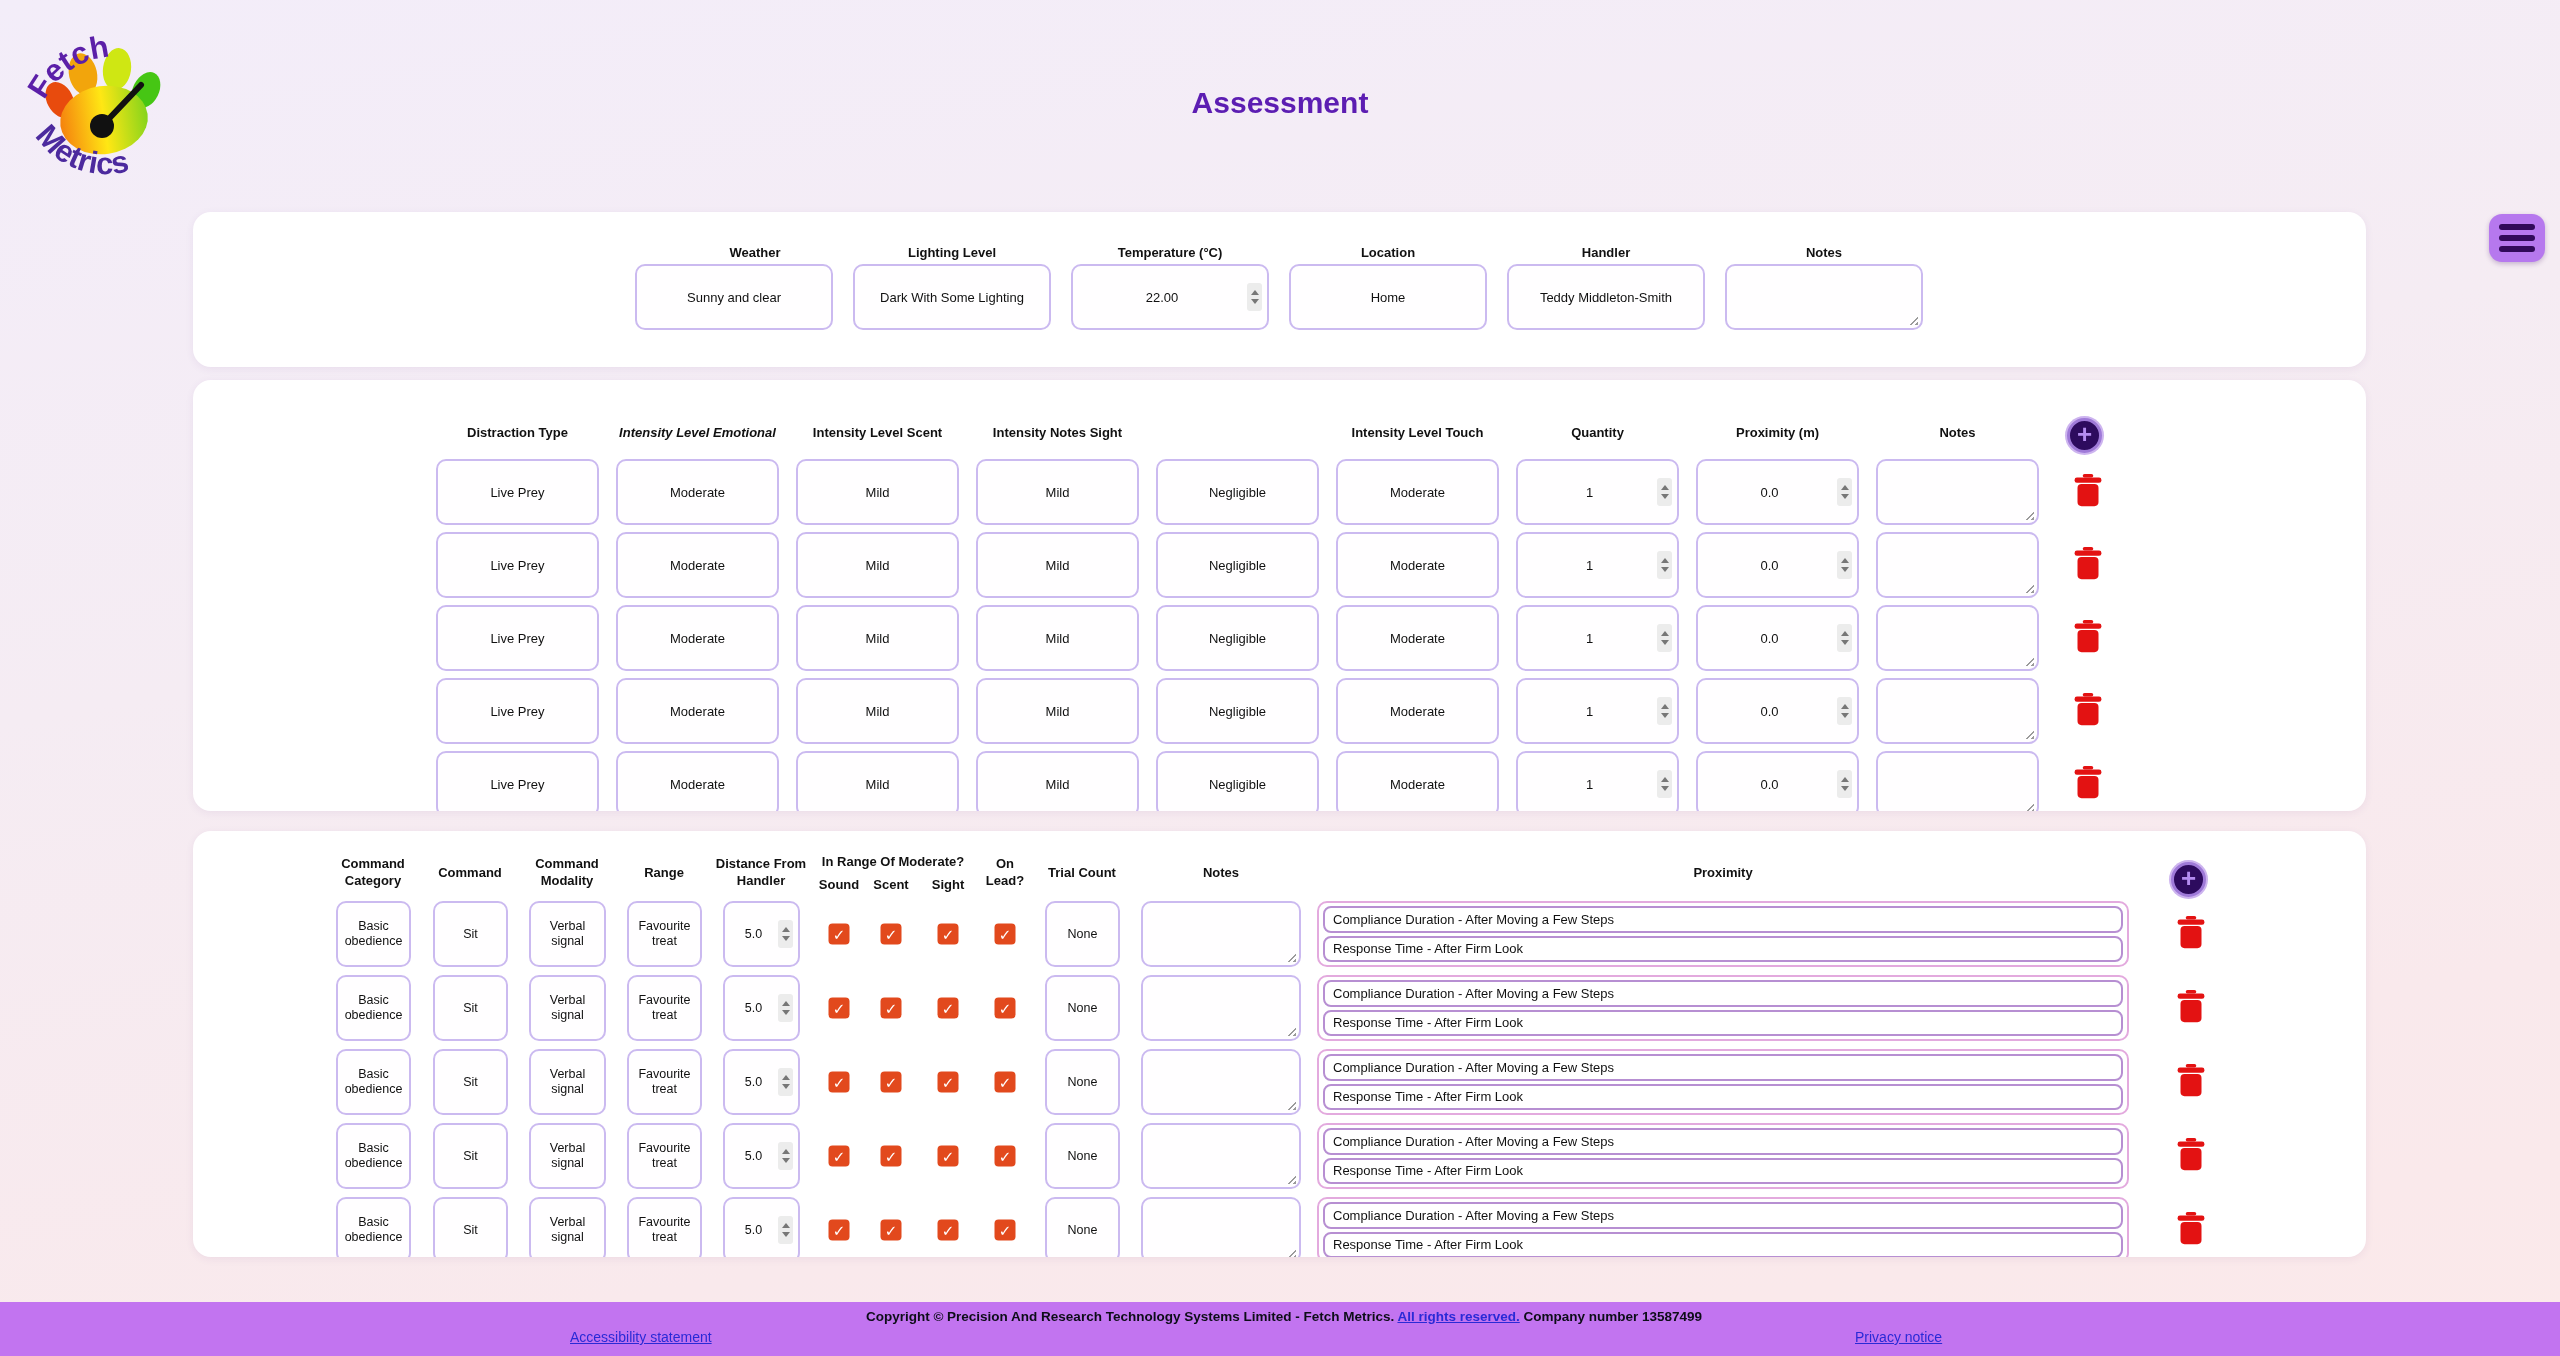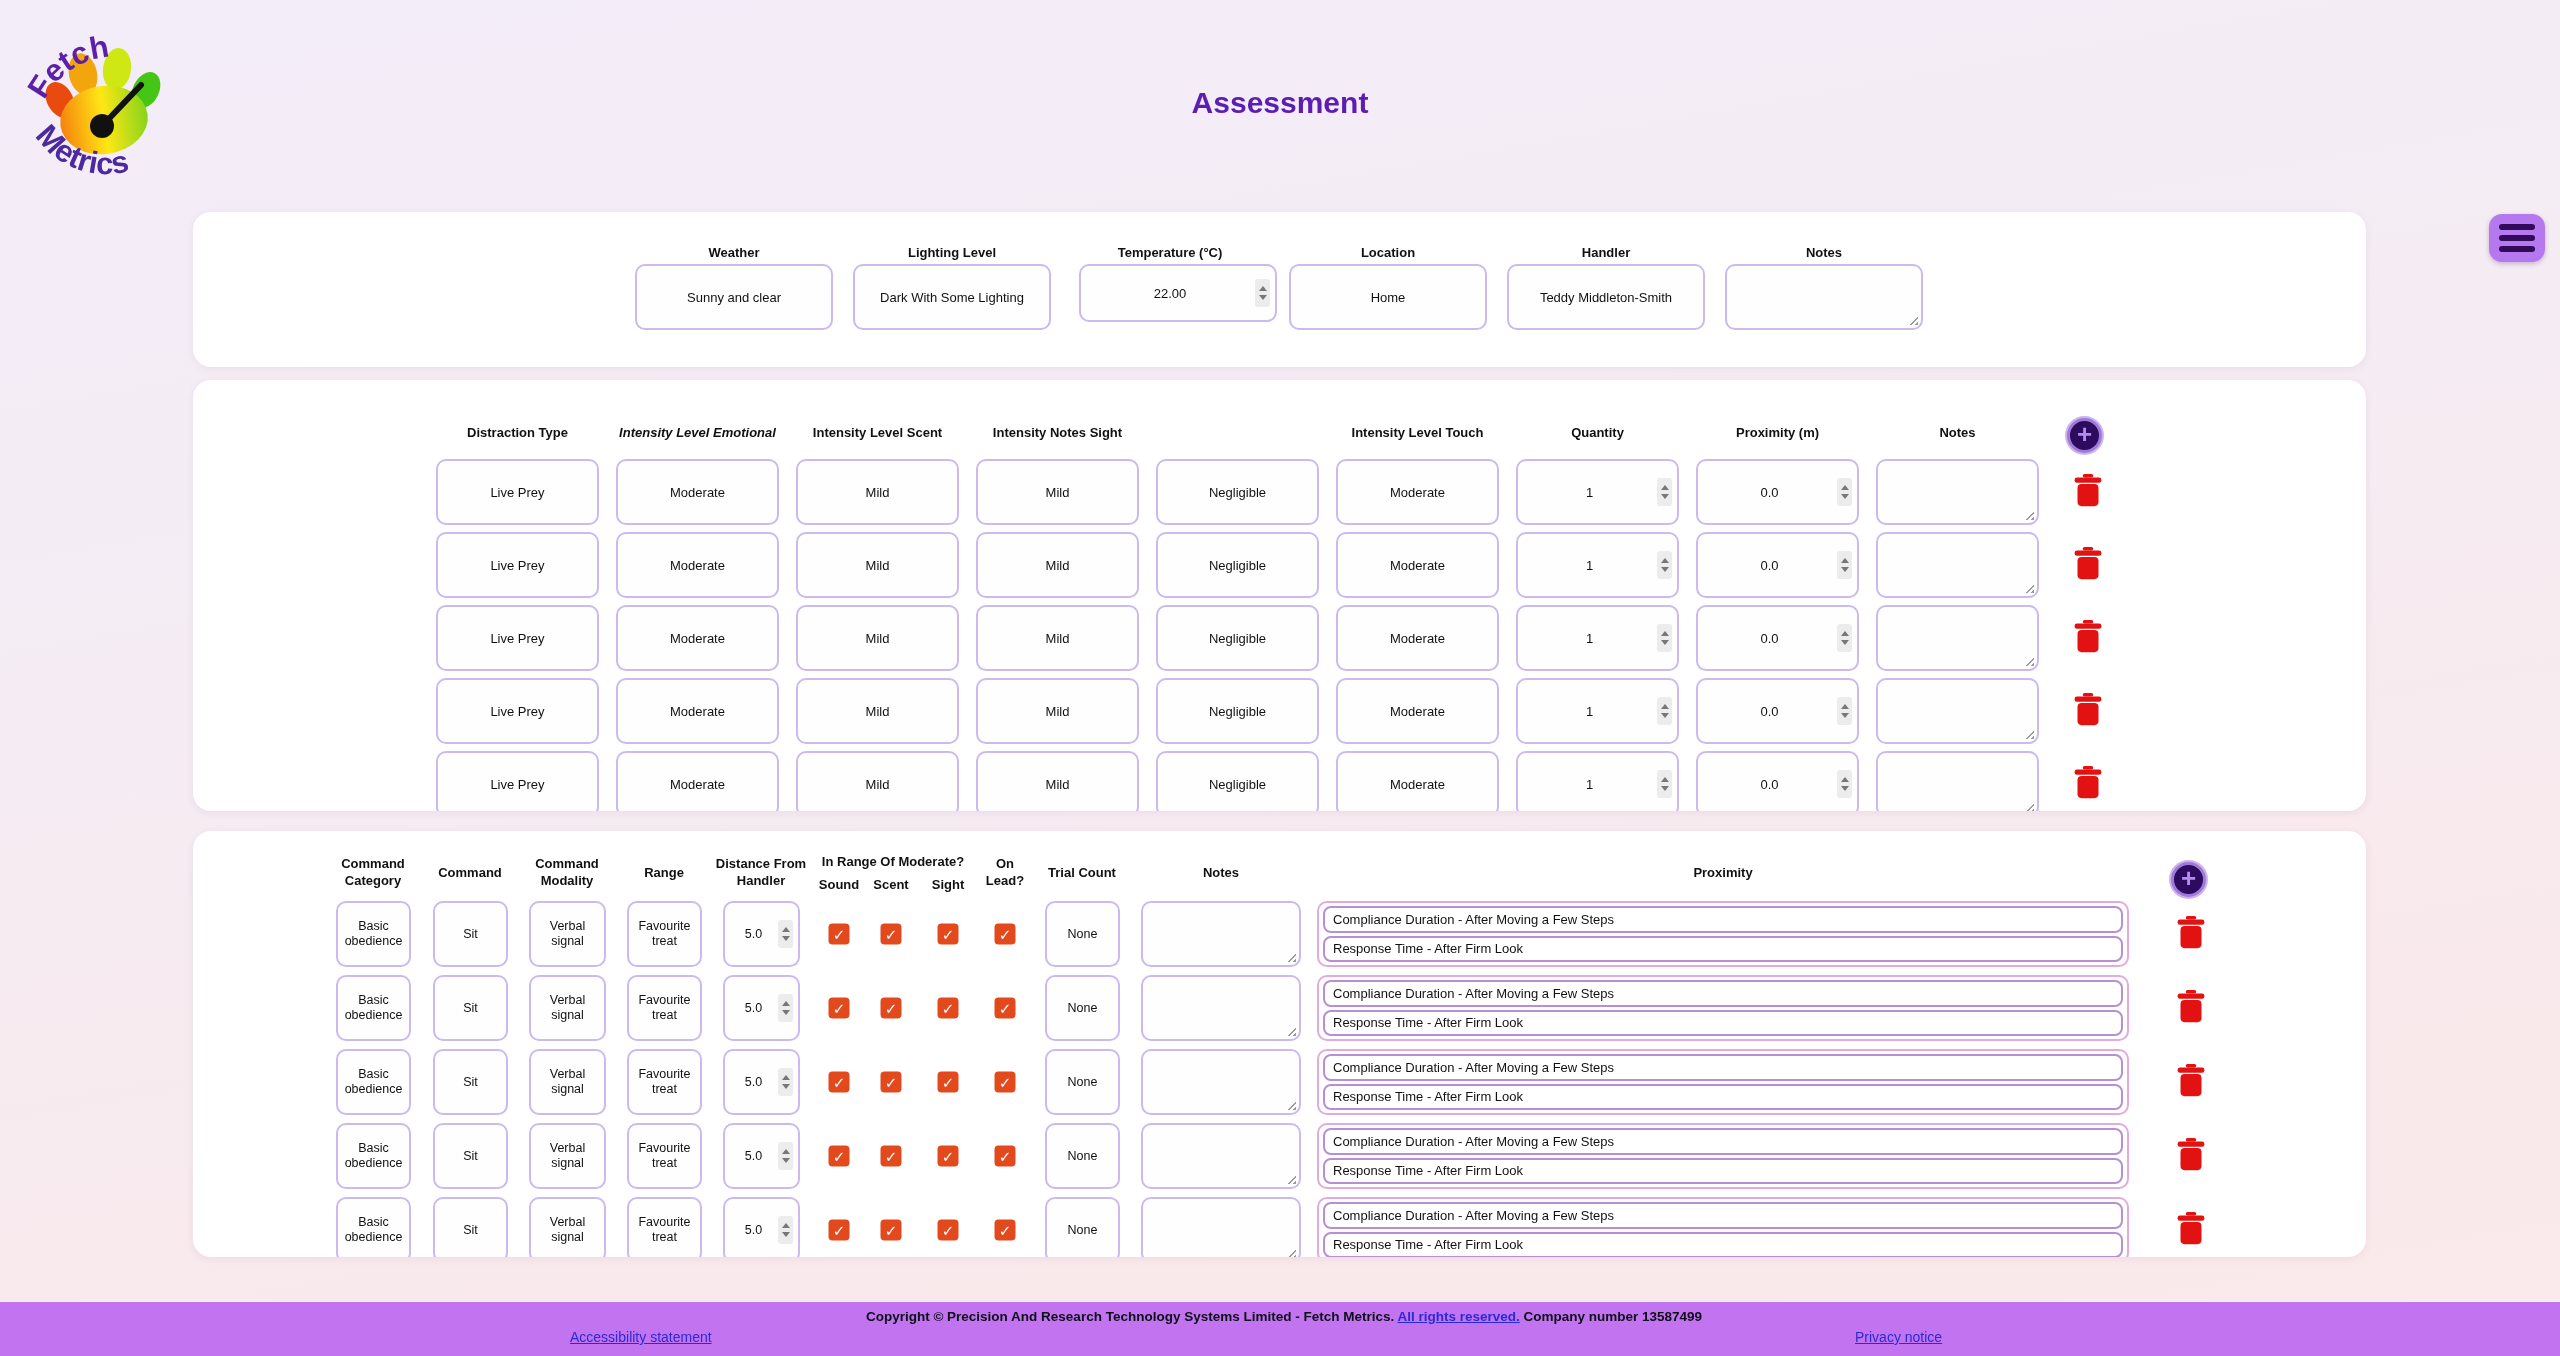--- a/index.html
+++ b/index.html
@@ -80,30 +80,30 @@
   </text>
 </svg>
 
 <h1 class="page-title">Assessment</h1>
 
 <button class="menu-btn">
   <span style="display:contents"><i></i><i></i><i></i></span>
 </button>
 
 <section class="card" id="card-session">
-    <div class="field-label" style="left: 541px; top: 33px; text-align: center;">Weather</div>
+    <div class="field-label" style="left: 562px; top: 33px; text-align: center;">Weather</div>
     <div class="tbox" style="left: 442px; top: 52px; width: 198px; height: 66px;">
       <div class="txt">Sunny and clear</div>
     </div>
     <div class="field-label" style="left: 759px; top: 33px;">Lighting Level</div>
     <div class="tbox" style="left: 660px; top: 52px; width: 198px; height: 66px;">
       <div class="txt">Dark With Some Lighting</div>
     </div>
     <div class="field-label" style="left: 977px; top: 33px;">Temperature (°C)</div>
-    <div class="tbox num" style="left: 878px; top: 52px; width: 198px; height: 58px; margin-left: 8px;">
+    <div class="tbox num" style="left: 878px; top: 52px; width: 198px; height: 66px;">
       <div class="txt">22.00</div>
       <div class="spin">
         <i class="up"></i>
         <i class="dn"></i>
       </div>
     </div>
     <div class="field-label" style="left: 1195px; top: 33px;">Location</div>
     <div class="tbox" style="left: 1096px; top: 52px; width: 198px; height: 66px;">
       <div class="txt">Home</div>
     </div>

